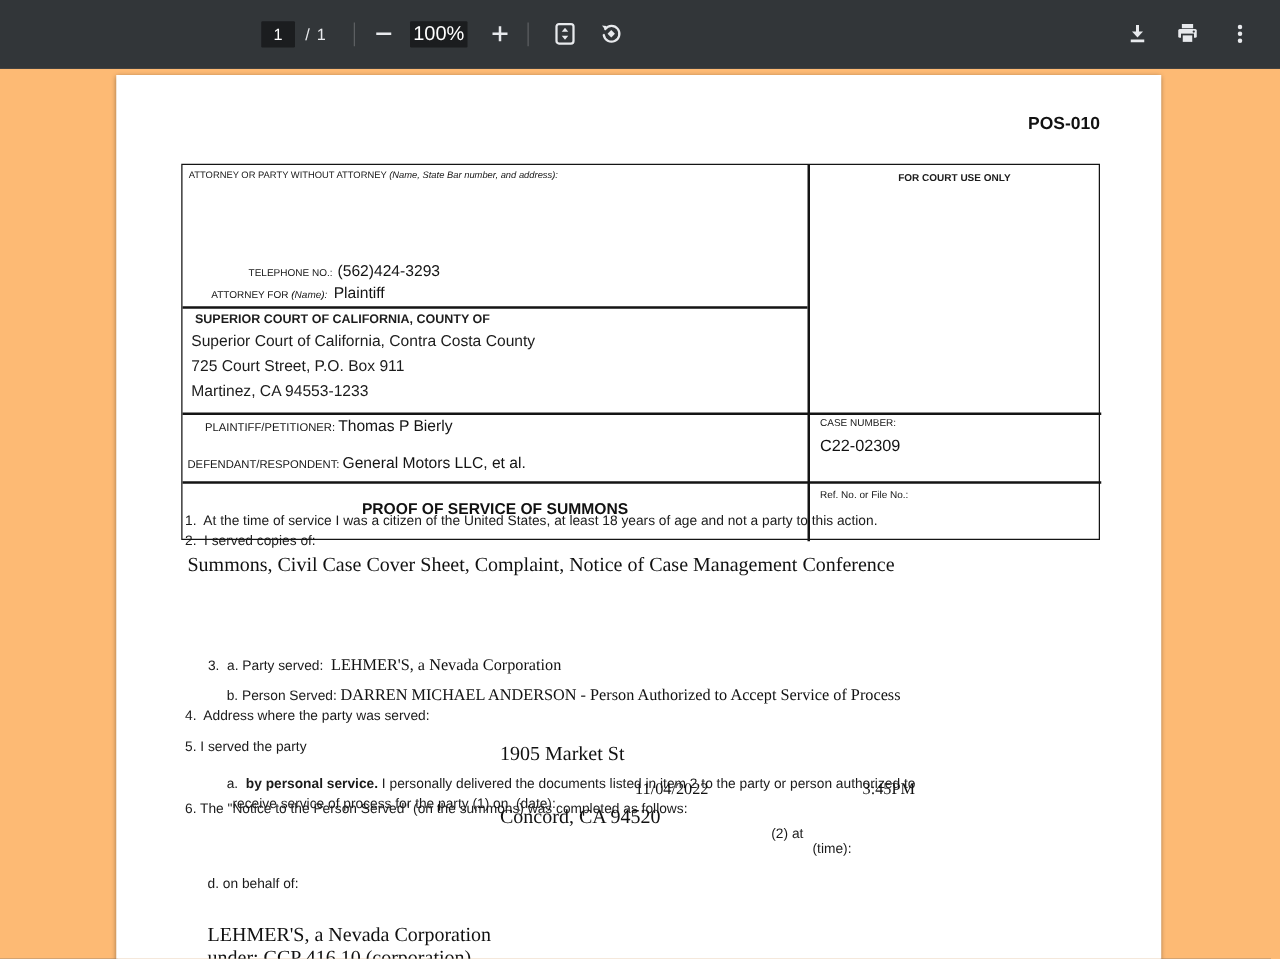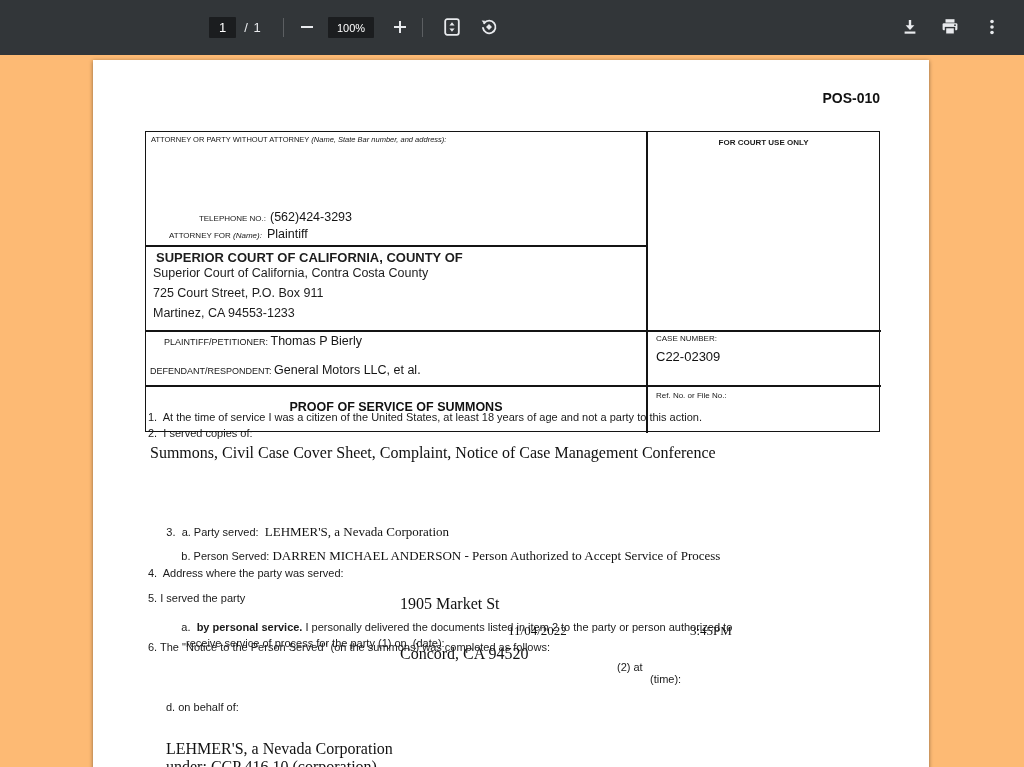--- a/index.html
+++ b/index.html
@@ -13,21 +13,21 @@
              justify-content:center; color:#e8eaed; }
   .page-box { position:absolute; left:209px; top:17px; width:27px; height:21px;
               background:#1b1d1f; border:none; color:#fff; text-align:center;
               font-size:13px; font-family:"Liberation Sans",sans-serif; border-radius:1px; }
   .page-total { left:238px; width:30px; font-size:13px; letter-spacing:1px; }
   .tb-sep { position:absolute; top:18px; width:1px; height:19px; background:#5c5f62; }
   .tb-btn { position:absolute; top:11px; width:32px; height:32px; border:none;
             background:transparent; color:#e8eaed; display:flex; align-items:center;
             justify-content:center; cursor:pointer; border-radius:50%; }
   .zoom-box { position:absolute; left:328px; top:17px; width:46px; height:21px;
-              background:#1b1d1f; color:#fff; font-size:11px; display:flex;
+              background:#1b1d1f; color:#fff; font-size:16px; display:flex;
               align-items:center; justify-content:center; border-radius:1px; }
   .tb-btn svg { display:block; }
 
   
   .viewer-content { position:absolute; left:0; top:55px; width:1024px; height:712px;
                     background:#fdba74; overflow:hidden; }
   .pdf-page { position:absolute; left:93px; top:5px; width:836px; height:1100px;
               background:#ffffff; box-shadow:0 1px 4px rgba(0,0,0,.45);
               color:#1c1c1c; }
 
@@ -42,21 +42,21 @@
   .lbl7  { font-size:7.5px; color:#161616; }
   .lbl8  { font-size:8px;   color:#161616; }
   .lbl9  { font-size:9px;   color:#161616; }
   .val12 { font-size:12.5px; color:#141414; }
   .abs   { position:absolute; }
   .bl    { display:flex; align-items:baseline; white-space:pre; }
   .ital  { font-style:italic; }
 
   .att-lines { position:absolute; left:20px; top:13px; font-size:13px; line-height:17.5px;
                color:#141414; }
-  .court-head { position:absolute; left:10px; top:118px; font-size:13px; font-weight:bold; }
+  .court-head { position:absolute; left:10px; top:118px; font-size:10px; font-weight:bold; }
   .court-lines { position:absolute; left:7px; top:132px; font-size:12.5px; line-height:19.8px; }
   .doc-title { position:absolute; left:0; top:268px; width:500px; text-align:center;
                font-weight:bold; font-size:12.5px; color:#111; }
   .fcuo { position:absolute; left:500px; top:6px; width:235px; text-align:center;
           font-size:8px; font-weight:bold; }
 
   .body-line { position:absolute; font-size:11px; color:#1a1a1a; white-space:pre; }
   .serif { font-family:"Liberation Serif", serif; font-size:13px; color:#111; }
   .serif-block { position:absolute; font-family:"Liberation Serif", serif; font-size:16px;
                  line-height:16.5px; color:#111; white-space:pre; }

